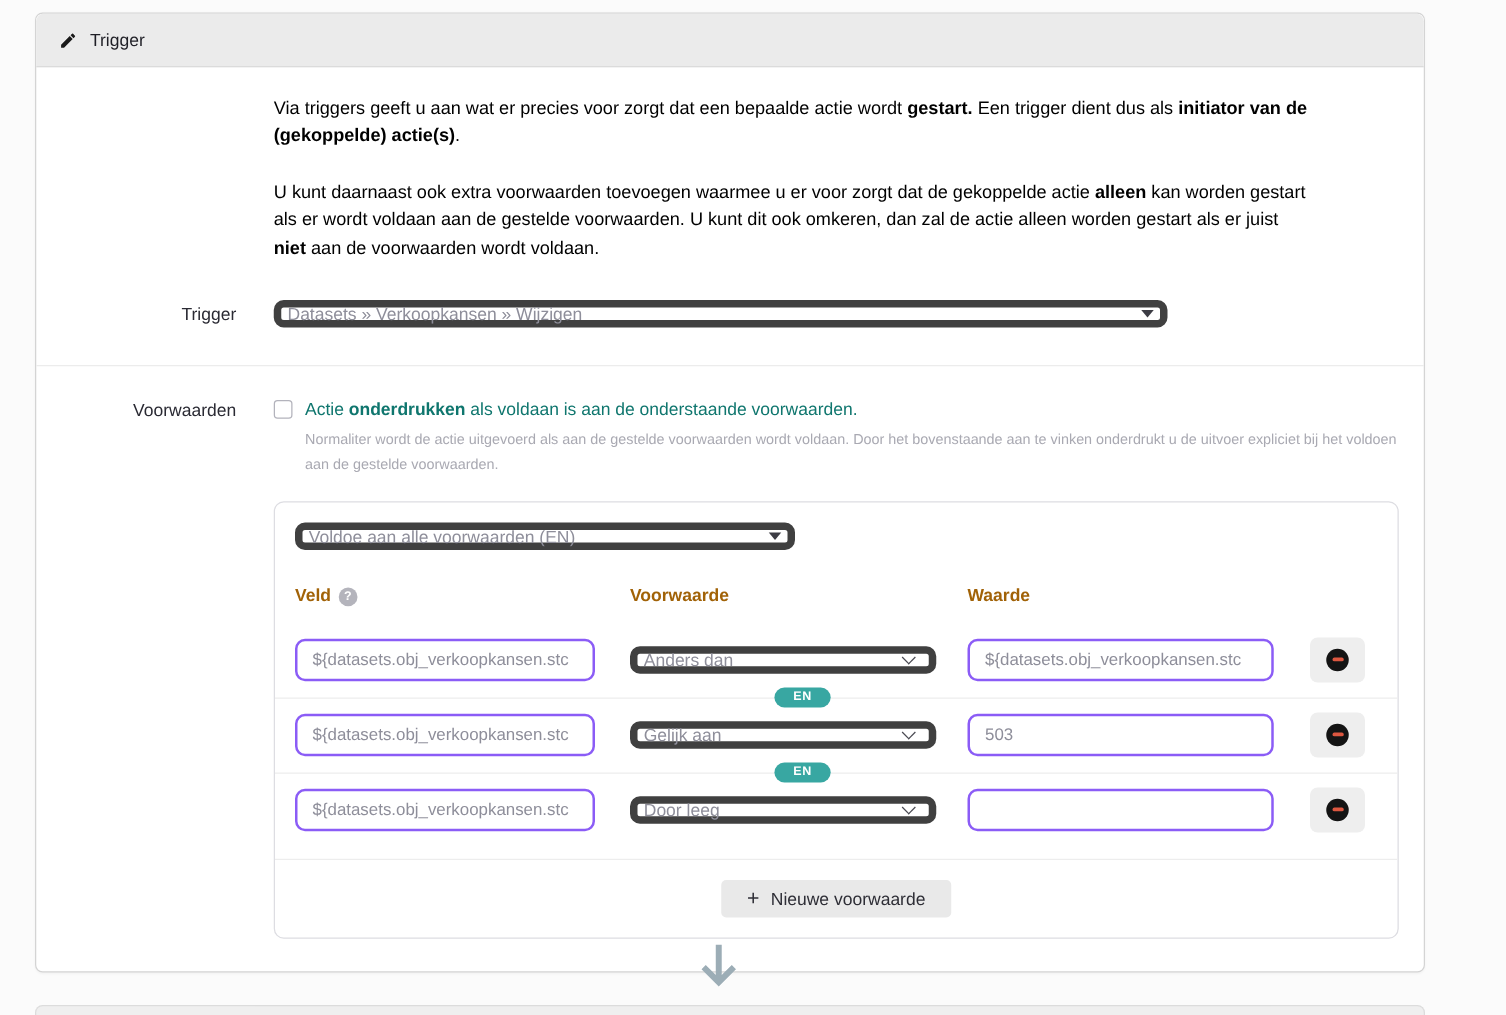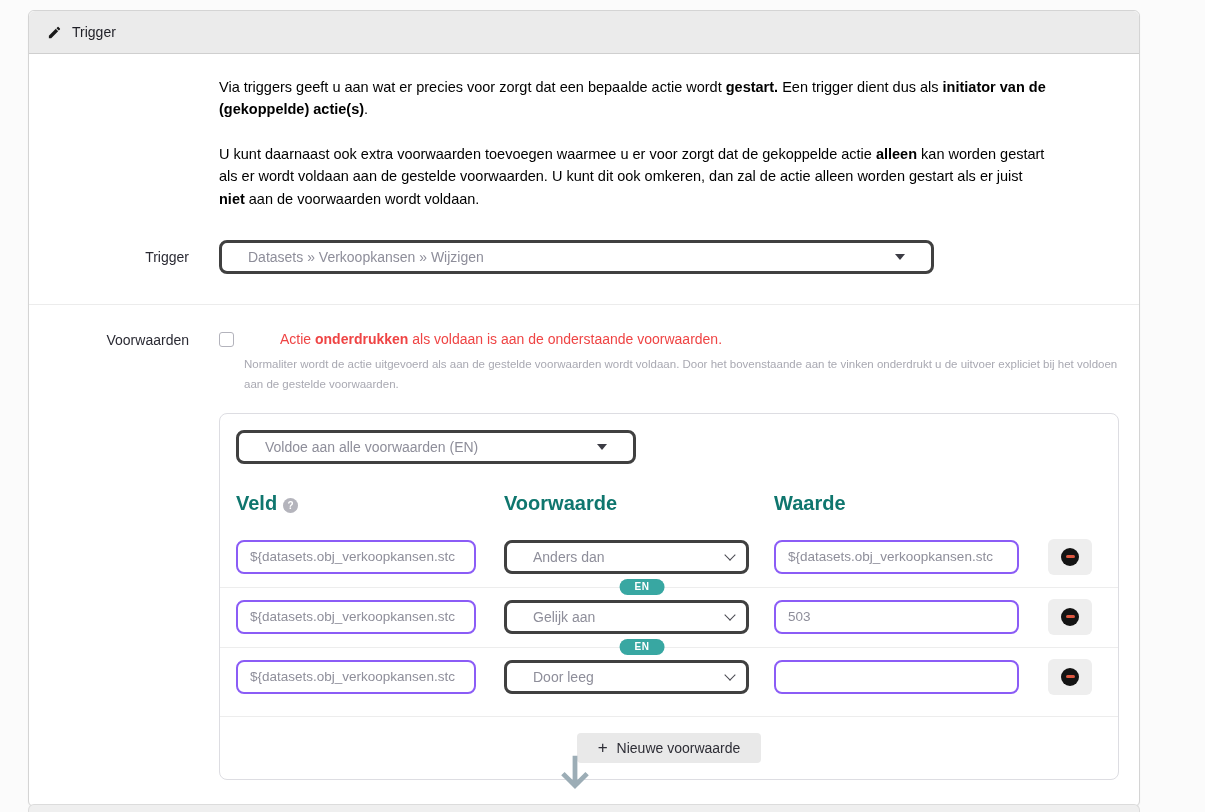--- a/index.html
+++ b/index.html
@@ -52,28 +52,28 @@
     max-width: 832px;
     font-size: 14.5px;
     line-height: 1.55;
     color: #000000;
     margin-bottom: 22px;
   }
   .intro b { font-weight: bold; }
 
   
   .select {
-    height: 34px;
+    height: 22px;
     background: #fff;
-    border: 3px solid #404040;
+    border: 6px solid #404040;
     border-radius: 8px;
     display: flex;
     align-items: center;
     justify-content: space-between;
-    padding: 0 26px;
+    padding: 0 5px;
     cursor: pointer;
   }
   .select-text { font-size: 14px; color: #8e8e9a; white-space: nowrap; overflow: hidden; }
   .caret {
     width: 0; height: 0; flex: none; margin-left: 10px;
     border-left: 5px solid transparent;
     border-right: 5px solid transparent;
     border-top: 6px solid #3c3c44;
   }
   .chev {
@@ -109,21 +109,21 @@
   .suppress-line { display: flex; align-items: center; gap: 10px; }
   .checkbox {
     appearance: none;
     width: 15px; height: 15px;
     border: 1px solid #b3b3bc;
     border-radius: 3px;
     background: #fff;
     flex: none;
     cursor: pointer;
   }
-  .suppress-label { font-size: 14px; color: #ef4444; margin-left: 36px; }
+  .suppress-label { font-size: 14px; color: #0f766e; }
   .suppress-label b { font-weight: bold; }
 
   .help-text {
     margin: 7px 0 0 25px;
     max-width: 880px;
     font-size: 11.5px;
     line-height: 1.75;
     color: #a9a9b2;
   }
 
@@ -137,21 +137,21 @@
   }
   .match-select { width: 400px; }
 
   .cond-grid { display: flex; align-items: center; }
   .c1 { width: 240px; margin-right: 28px; flex: none; }
   .c2 { width: 245px; margin-right: 25px; flex: none; }
   .c3 { width: 245px; margin-right: 29px; flex: none; }
   .c4 { width: 44px; flex: none; }
 
   .cond-header { margin-top: 28px; margin-bottom: 24px; }
-  .col-title { font-size: 20px; font-weight: bold; color: #0f766e; }
+  .col-title { font-size: 14px; font-weight: bold; color: #a16207; }
   .help-badge {
     display: inline-flex; align-items: center; justify-content: center;
     width: 15px; height: 15px; margin-left: 6px;
     border-radius: 50%;
     background: #b4b4bc;
     color: #fff;
     font-size: 10px; font-weight: bold;
     vertical-align: 1px;
     cursor: pointer;
   }

